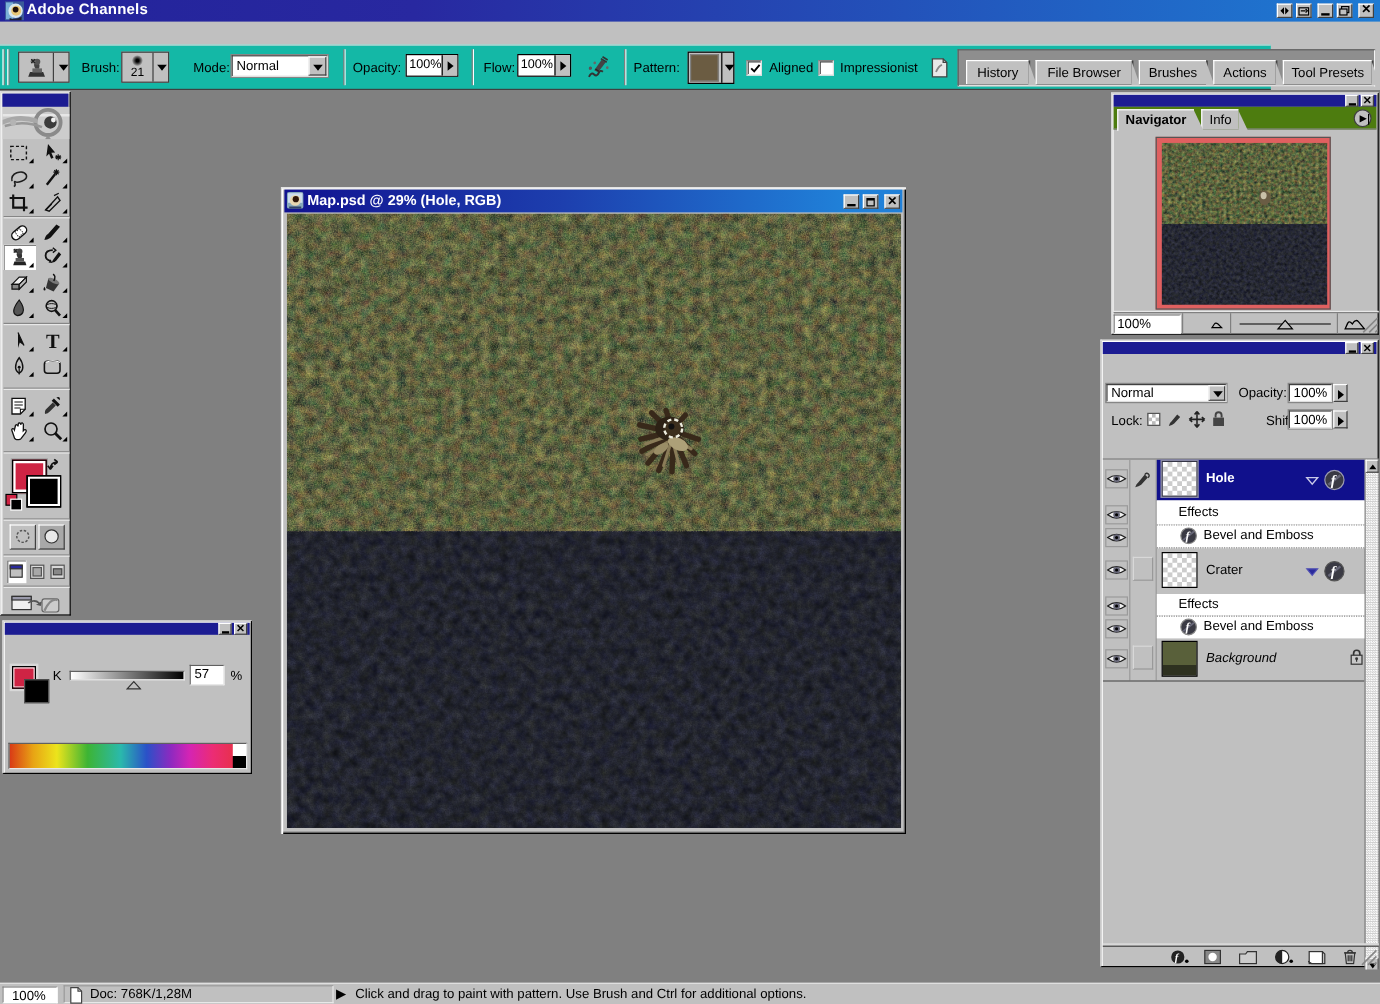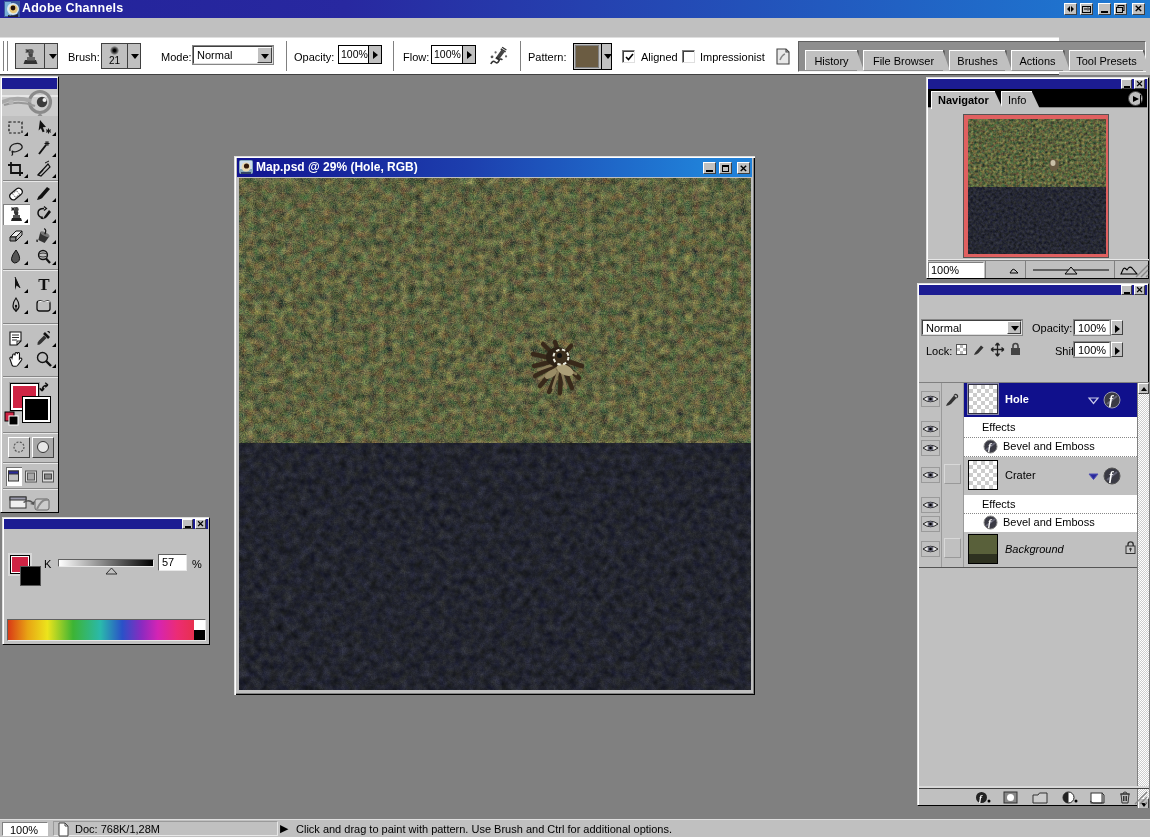--- a/index.html
+++ b/index.html
@@ -17,31 +17,31 @@
 #titlebar { position:absolute; left:0; top:0; width:1150px; height:18px;
   background:linear-gradient(90deg,#23239a 0%, #2828a0 30%, #1e7bd3 100%); }
 #titlebar .ttext { position:absolute; left:22px; top:1px; color:#fff; font-weight:bold; font-size:12.5px; letter-spacing:0.2px; }
 .tbtn { position:absolute; top:3px; width:13px; height:12px; background:#c0c0c0;
   border:1px solid; border-color:#ffffff #404040 #404040 #ffffff; font-size:9px; line-height:9px; text-align:center; color:#000; }
 
 #menubar { position:absolute; left:0; top:18px; width:1150px; height:19px; background:#c0c0c0; border-bottom:1px solid #a8a8a8;}
 #menubar span { position:absolute; top:3px; color:#000; }
 #menubar u { text-decoration:underline; }
 
-#optbar { position:absolute; left:0; top:37px; width:1059px; height:38px; background:#ffffff;
+#optbar { position:absolute; left:0; top:37px; width:1059px; height:38px; background:#14b8a6;
   border-top:1px solid #dfdfdf; border-bottom:1px solid #404040; }
 #optbar .lbl { position:absolute; top:13px; color:#000; }
 
 #workspace { position:absolute; left:0; top:75px; width:1150px; height:744px; background:#808080; }
 
 #statusbar { position:absolute; left:0; top:819px; width:1150px; height:18px; background:#c0c0c0; border-top:1px solid #dfdfdf; }
 
 .palette { position:absolute; background:#c0c0c0; border:1px solid; border-color:#dfdfdf #000 #000 #dfdfdf; box-shadow:inset 1px 1px 0 #fff; }
 .ptitle { position:absolute; left:1px; right:1px; top:1px; height:10px; background:#1c1c92; }
-.ptab-strip { position:absolute; left:1px; right:1px; height:19px; background:#000000; border-bottom:1px solid #868686;}
+.ptab-strip { position:absolute; left:1px; right:1px; height:19px; background:#4d7c0f; border-bottom:1px solid #868686;}
 .ptab { position:absolute; top:2px; height:17px; background:#c0c0c0; color:#000; padding:2px 6px 0 6px; border-top:1px solid #fff; border-left:1px solid #fff; }
 .ptab.active { font-weight:bold; height:18px; z-index:2; }
 .ptab .slant { position:absolute; right:-8px; top:0; width:0; height:0; border-bottom:17px solid #c0c0c0; border-right:8px solid transparent; }
 .pmenu-btn { position:absolute; width:15px; height:15px; border-radius:50%; background:#c0c0c0; border:1px solid #404040; }
 .pmin { position:absolute; width:11px; height:10px; background:#c0c0c0; border:1px solid; border-color:#ffffff #404040 #404040 #ffffff; }
 
 .tcell { position:absolute; width:27px; height:21px; }
 .tcell svg { position:absolute; left:3px; top:1px; }
 .tcell .fly { position:absolute; right:2px; bottom:2px; width:0; height:0; border-left:4px solid transparent; border-bottom:4px solid #000; }
 .tcell.sel { background:#fff; box-shadow: inset 1px 1px 0 #808080, inset -1px -1px 0 #fff; }

